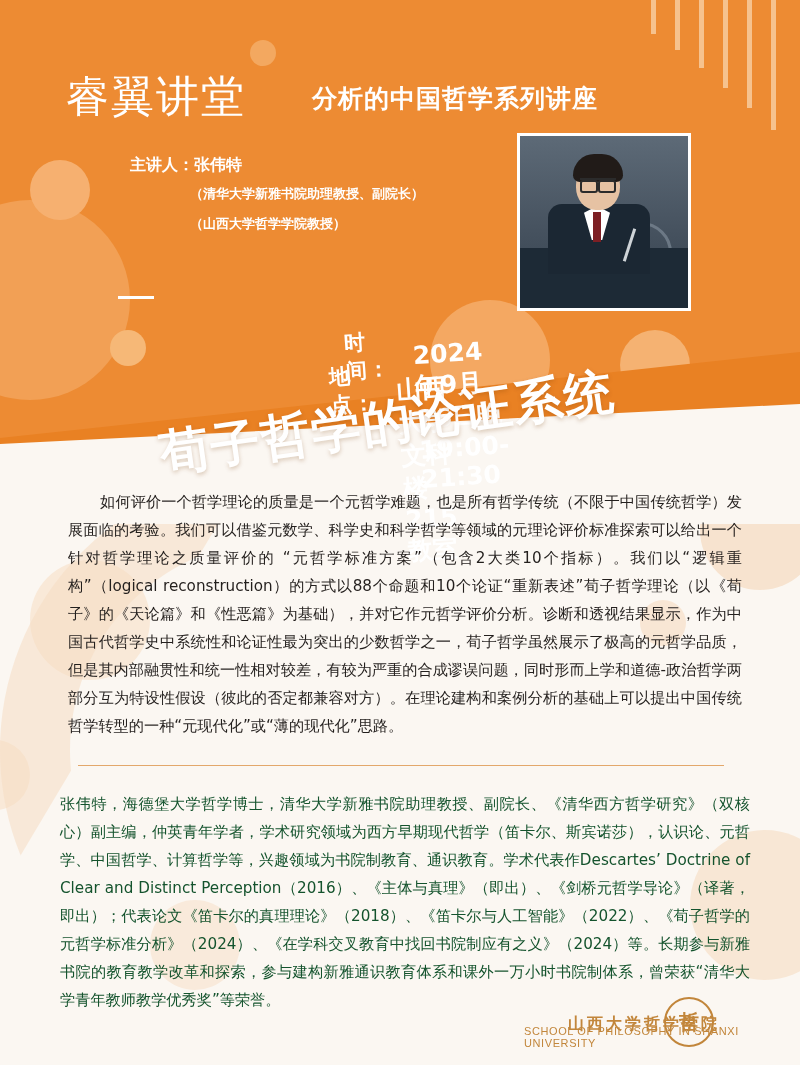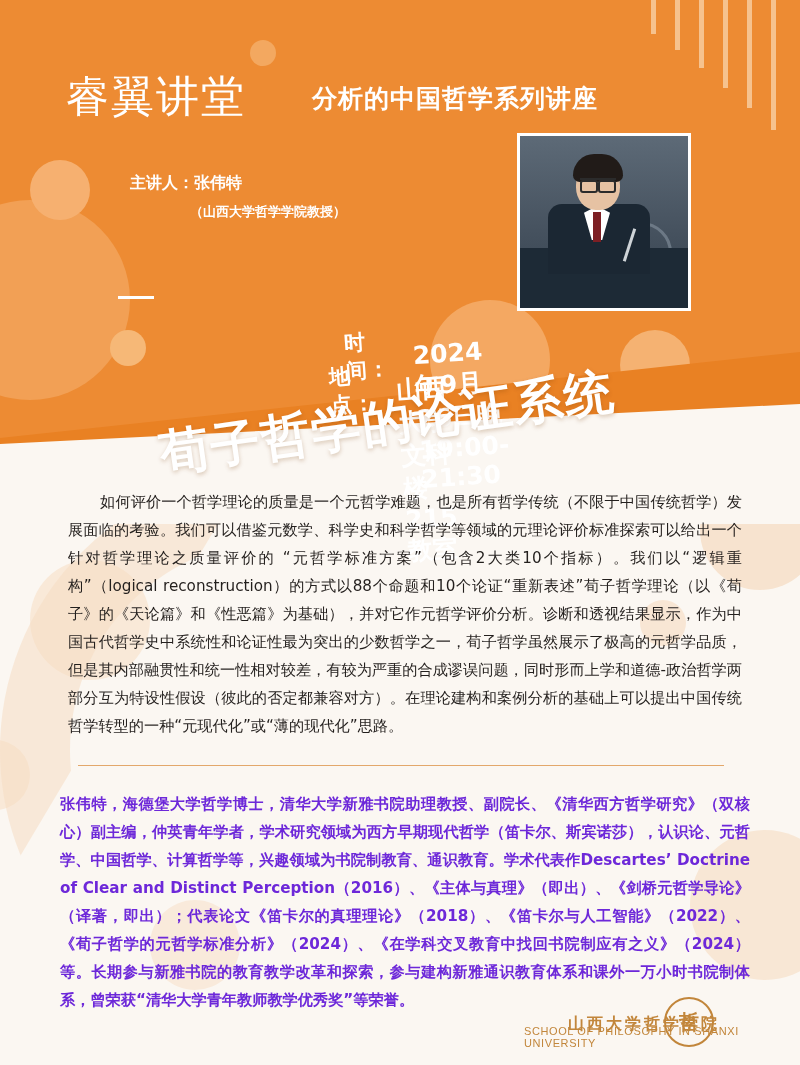--- a/index.html
+++ b/index.html
@@ -63,21 +63,21 @@
     position:absolute;left:66px;top:68px;
     font-size:43px;font-weight:normal;color:#ffffff;letter-spacing:2px;
     font-family:"DejaVu Sans",sans-serif;
   }
   .title-sub{
     position:absolute;left:312px;top:82px;
     font-size:25px;font-weight:bold;color:#ffffff;letter-spacing:1px;
     font-family:"DejaVu Sans",sans-serif;
   }
 
-  .speaker-block{position:absolute;left:130px;top:173px;z-index:5;color:#fff;}
+  .speaker-block{position:absolute;left:130px;top:155px;z-index:5;color:#fff;}
   .sp-line{font-size:16px;font-weight:bold;line-height:20px;margin-bottom:10px;}
   .sp-sub{font-size:13px;font-weight:bold;line-height:18px;margin-bottom:12px;padding-left:60px;}
   .sp-dash{
     position:absolute;left:118px;top:296px;width:36px;height:3px;background:#fff;z-index:5;
   }
 
   .photo{
     position:absolute;left:517px;top:133px;width:168px;height:172px;
     border:3px solid #ffffff;overflow:hidden;z-index:6;background:#3b4a5a;
   }
@@ -120,23 +120,22 @@
   }
   .abstract p{margin:8px;text-indent:0;}
   .abstract .ind{display:inline-block;width:32px;}
 
   .divider{
     position:absolute;left:78px;top:765px;width:646px;height:1px;background:#E3A86B;z-index:9;
   }
 
   .bio{
     position:absolute;left:60px;top:775px;width:690px;z-index:9;
-    font-size:15.2px;line-height:28px;color:#6d28d9;text-align:justify;
-    font-family:"DejaVu Sans",sans-serif;
-    font-weight:bold;
+    font-size:15.2px;line-height:28px;color:#14532d;text-align:justify;
+    font-family:"DejaVu Sans",sans-serif;
   }
 
   
   .footer{position:absolute;left:0;bottom:0;width:800px;height:70px;z-index:9;}
   .seal{
     position:absolute;left:664px;bottom:18px;width:46px;height:46px;border-radius:50%;
     border:2px solid #C2863B;color:#C2863B;font-size:9px;line-height:10px;
     display:flex;align-items:center;justify-content:center;text-align:center;
   }
   .seal b{font-size:20px;}
@@ -177,20 +176,21 @@
 <div class="band-orange"></div>
 <div class="band-white"></div>
 
 <div class="header">
   <div class="title-main">睿翼讲堂</div>
   <div class="title-sub">分析的中国哲学系列讲座</div>
 </div>
 
 <div class="speaker-block">
   <div class="sp-line">主讲人：张伟特</div>
+  <div class="sp-sub">（清华大学新雅书院助理教授、副院长）</div>
   <div class="sp-sub">（山西大学哲学学院教授）</div>
 </div>
 <div class="sp-dash"></div>
 
 <div class="photo">
   <div class="wall"></div>
   <div class="logo-circ"></div>
   <div class="podium"></div>
   <div class="body"></div>
   <div class="shirt"></div>

